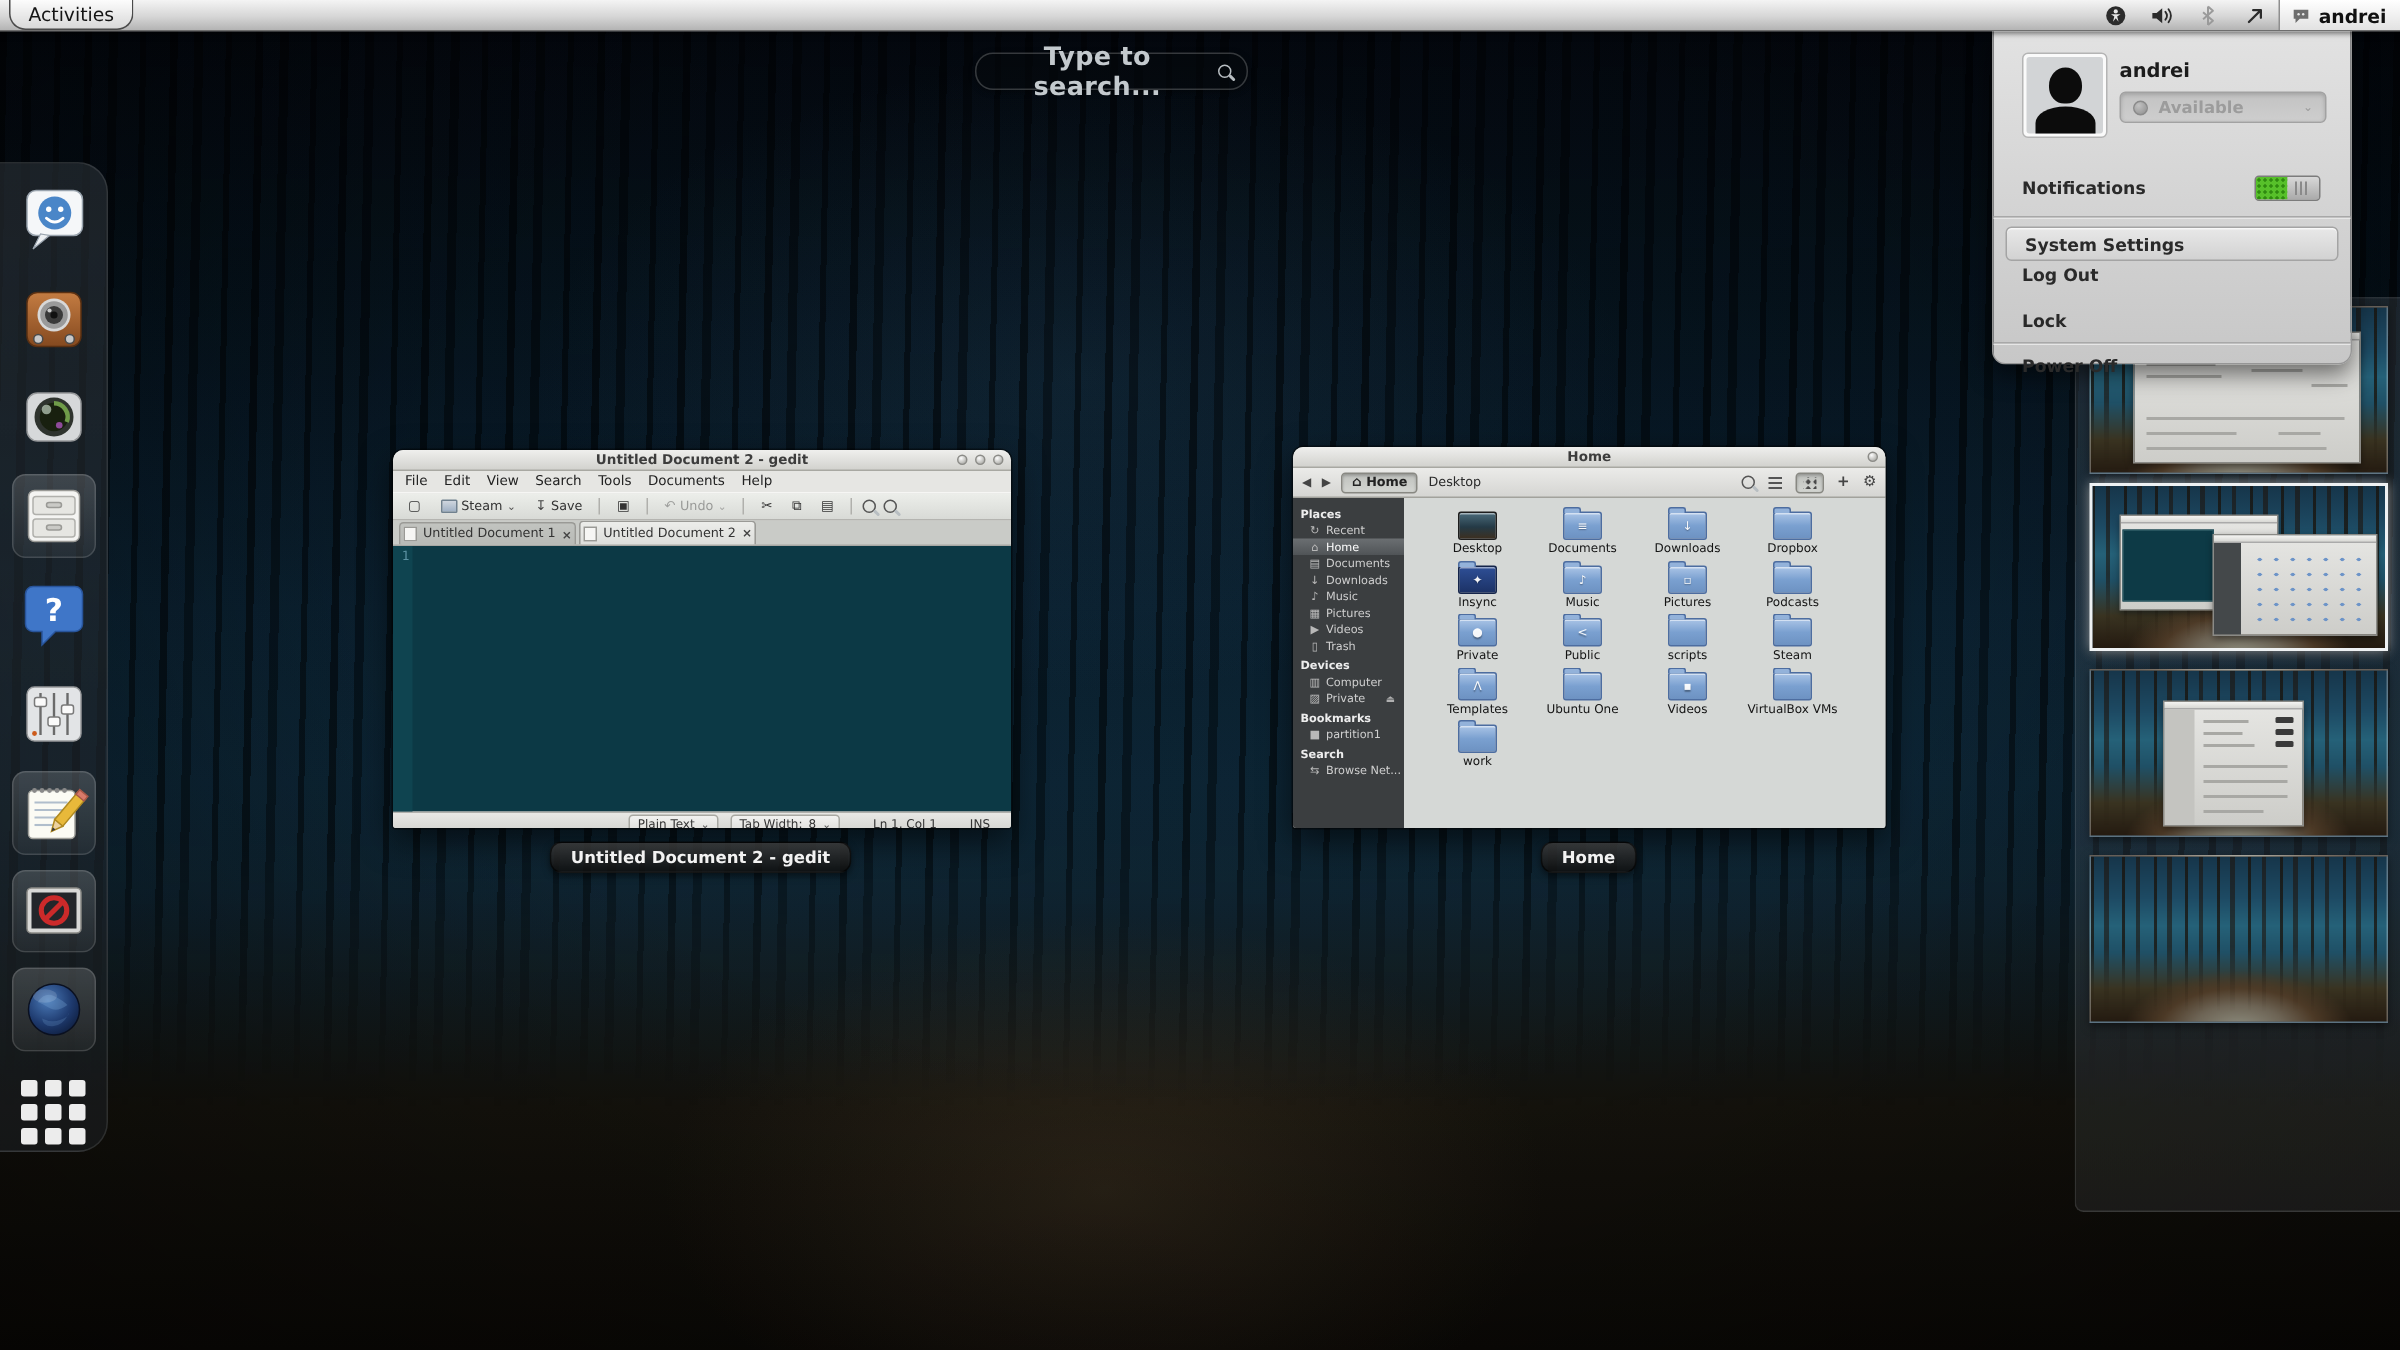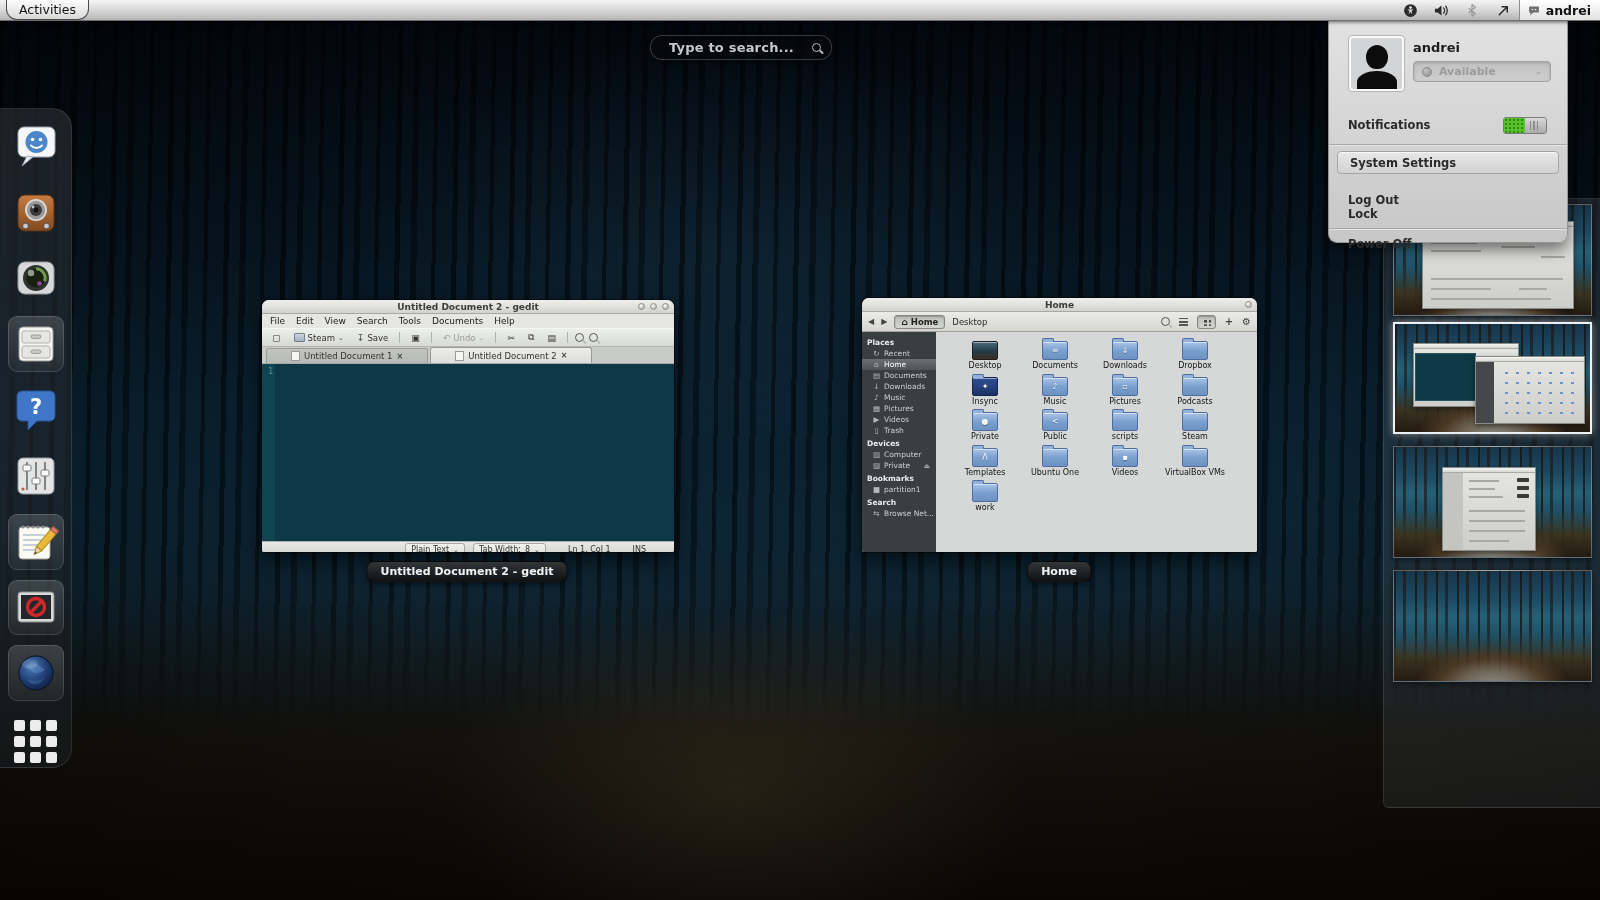--- a/index.html
+++ b/index.html
@@ -43,21 +43,21 @@
   .tb-right{margin-left:auto;display:flex;align-items:center;height:20px;}
   .tb-ic{width:17px;height:16px;margin:0 7px;display:flex;align-items:center;justify-content:center;}
   .usertab{height:20px;display:flex;align-items:center;gap:5px;padding:0 9px 0 7px;
       background:linear-gradient(180deg,#ffffff,#e2e2e2);border-left:1px solid #8e8e8e;
       font-size:12.5px;font-weight:bold;color:#111;}
 
   
   .search{position:absolute;left:650px;top:35px;width:180px;height:23px;z-index:2;
       background:rgba(5,9,12,0.55);border:1px solid rgba(255,255,255,0.20);border-radius:12px;
       display:flex;align-items:center;box-shadow:0 1px 4px rgba(0,0,0,.4);}
-  .search .ph{flex:1;text-align:center;color:#c3c9cd;font-size:13px;font-weight:bold;letter-spacing:.2px;}
+  .search .ph{flex:1;text-align:center;color:#c3c9cd;font-size:17px;font-weight:bold;letter-spacing:.2px;}
   .mag{width:7px;height:7px;border:1.6px solid #b8bec2;border-radius:50%;position:relative;display:inline-block;}
   .mag::after{content:'';position:absolute;width:5px;height:1.7px;background:#b8bec2;transform:rotate(45deg);right:-4px;bottom:-2px;border-radius:1px;}
   .search .mag{margin-right:10px;}
 
   
   .dock{position:absolute;left:0;top:108px;width:72px;height:660px;z-index:4;
       background:linear-gradient(180deg,rgba(48,54,60,0.55),rgba(28,32,36,0.55));
       border:1px solid rgba(255,255,255,0.10);border-left:none;border-radius:0 20px 20px 0;
       display:flex;flex-direction:column;align-items:center;padding-top:10px;box-sizing:border-box;gap:10px;}
   .ditem{width:56px;height:56px;display:flex;align-items:center;justify-content:center;border-radius:9px;}
@@ -82,31 +82,31 @@
   .gtoolbar{height:17px;background:linear-gradient(180deg,#eceeea,#d8dad6);border-top:1px solid #f6f6f4;border-bottom:1px solid #b4b4b0;
       display:flex;align-items:center;gap:5px;padding-left:6px;font-size:8.5px;color:#333;}
   .tbtn{display:flex;align-items:center;gap:3px;padding:1px 4px;border-radius:3px;}
   .tbtn.ic{font-size:9px;}
   .tbtn .caret{font-size:7px;color:#555;}
   .tbtn.disabled{opacity:.42;}
   .tsep{width:1px;height:11px;background:#b0b0ac;margin:0 2px;}
   .mini-folder{width:9px;height:7px;background:linear-gradient(#cfd6de,#9fb0c4);border:1px solid #70818f;border-radius:1px;display:inline-block;}
   .ic-g{font-size:9px;color:#444;}
   .gtabs{height:16px;background:#c9cbc7;border-bottom:1px solid #a8a8a4;display:flex;align-items:flex-end;padding-left:4px;gap:2px;}
-  .gtab{height:14px;display:flex;align-items:center;gap:4px;padding:0 24px;font-size:8.5px;color:#333;
+  .gtab{height:14px;display:flex;align-items:center;gap:4px;padding:0 2px;font-size:8.5px;color:#333;
       background:linear-gradient(180deg,#c2c4c0,#b8bab6);border:1px solid #9a9a96;border-bottom:none;border-radius:3px 3px 0 0;}
   .gtab .page{width:7px;height:8px;background:#f6f6f4;border:1px solid #9a9a96;display:inline-block;}
   .gtab .x{font-size:8px;color:#444;font-weight:bold;}
   .gtab.active{background:linear-gradient(180deg,#ecedea,#dddedb);height:15px;}
   .gbody{height:177px;display:flex;background:#0c3945;}
   .ggutter{width:13px;background:#0f4450;color:#5d93a3;font-family:"DejaVu Sans Mono","Liberation Mono",monospace;
       font-size:8.5px;text-align:right;padding:2px 2px 0 0;box-sizing:border-box;}
   .gtext{flex:1;}
   .gstatus{height:15px;background:linear-gradient(180deg,#e8e8e5,#cfcfcb);border-top:1px solid #b0b0ac;
-      display:flex;align-items:center;justify-content:flex-end;gap:8px;font-size:8px;color:#333;padding-right:20px;}
+      display:flex;align-items:center;justify-content:flex-end;gap:8px;font-size:8px;color:#333;padding-right:6px;}
   .combo{display:flex;align-items:center;gap:4px;background:linear-gradient(180deg,#f2f2f0,#dcdcd8);
       border:1px solid #a8a8a2;border-radius:3px;padding:0 5px;height:11px;}
   .combo .caret{font-size:7px;color:#555;}
 
   
   .nautilus{left:862px;top:298px;width:395px;height:254px;}
   .ntoolbar{height:19px;background:linear-gradient(180deg,#ebebe9,#d5d5d2);border-bottom:1px solid #a2a29c;
       display:flex;align-items:center;font-size:9px;color:#333;padding:0 6px;gap:7px;}
   .nav-ar{font-size:8px;color:#444;}
   .crumb{display:flex;align-items:center;gap:3px;background:linear-gradient(180deg,#bfc1bd,#d3d5d1);
@@ -731,17 +731,17 @@
   </div>
   <div class="ulabel" style="top:98px;">Notifications</div>
   <div class="toggle">
       <span class="on"></span>
       <span class="off"></span>
     </div>
   <div class="usep" style="top:124px;"></div>
   <div class="uitem boxed" style="top:131px;">
       <span>System Settings</span>
     </div>
-  <div class="uitem" style="top:173px;">Log Out</div>
+  <div class="uitem" style="top:156px;">Log Out</div>
   <div class="uitem" style="top:187px;">Lock</div>
   <div class="usep" style="top:208px;"></div>
   <div class="uitem" style="top:217px;">Power Off</div>
 </div>
 
 </body></html>

